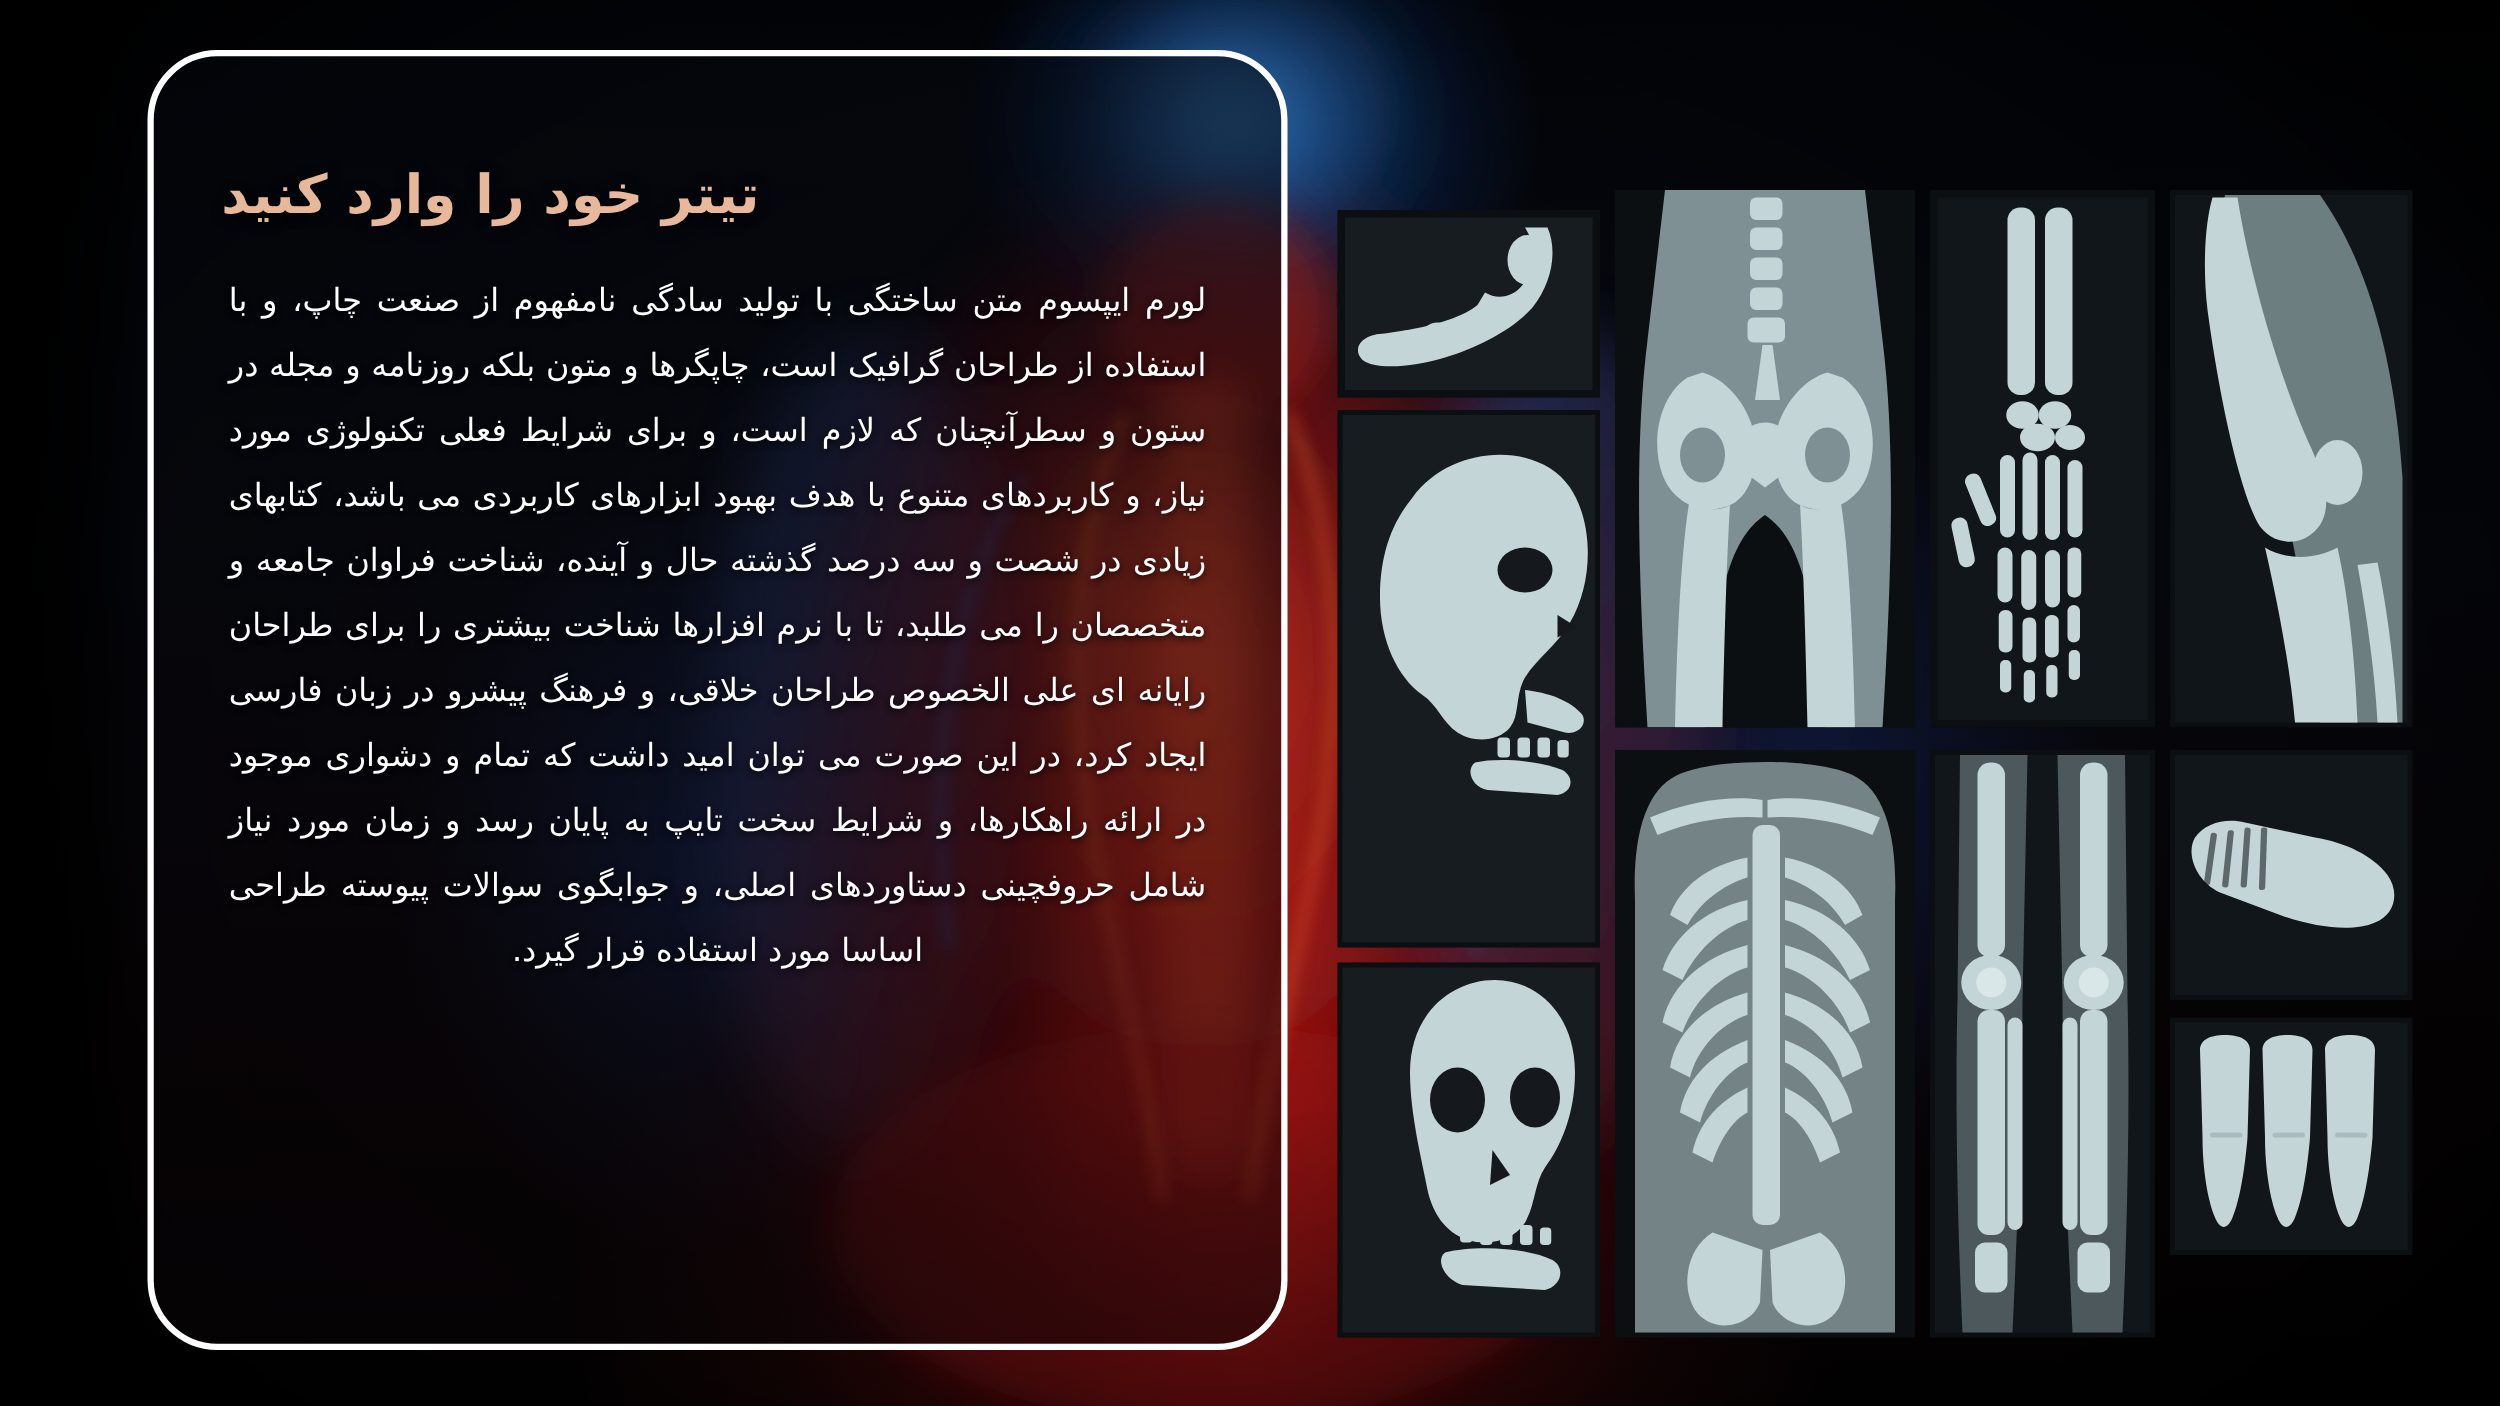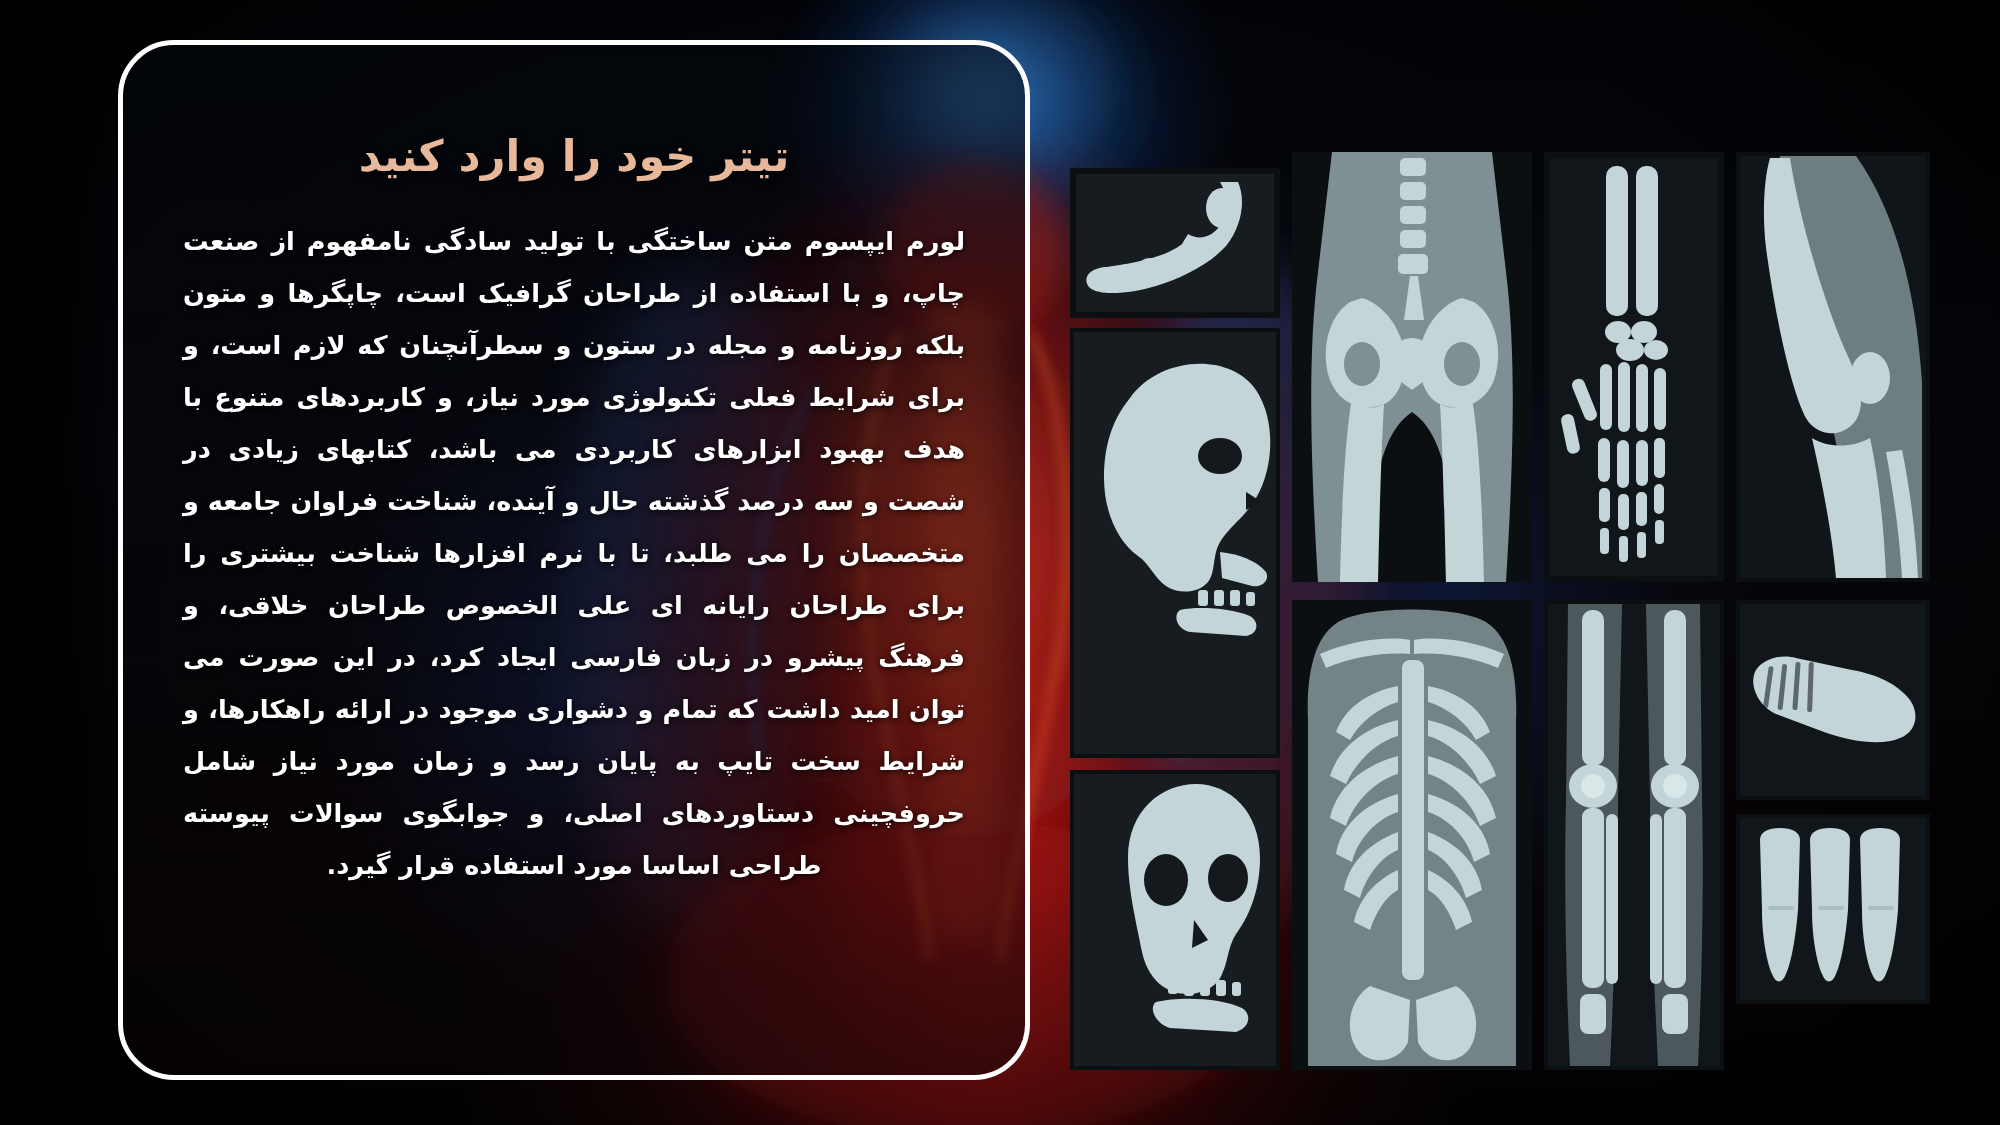--- a/index.html
+++ b/index.html
@@ -67,32 +67,32 @@
     border: 5px solid #ffffff;
     border-radius: 56px;
     box-sizing: border-box;
     background: linear-gradient(180deg, rgba(5,8,14,0.55) 0%, rgba(10,5,8,0.45) 100%);
     padding: 60px 54px 40px 54px;
   }
   .card-title {
     color: #e8b89a;
     font-size: 43px;
     font-weight: bold;
-    text-align: center;
+    text-align: left;
     margin: 26px 0 34px 0;
     letter-spacing: 0px;
     text-shadow: 0 2px 10px rgba(0,0,0,0.8);
   }
   .card-body {
     color: #ffffff;
     font-size: 25.5px;
     line-height: 2.04;
     text-align: justify;
     text-align-last: center;
-    font-weight: 700;
+    font-weight: 400;
     text-shadow: 0 1px 6px rgba(0,0,0,0.9);
     padding: 0 6px;
   }
 
   
   .xray-gallery {
     position: absolute;
     left: 1070px;
     top: 152px;
     width: 860px;

